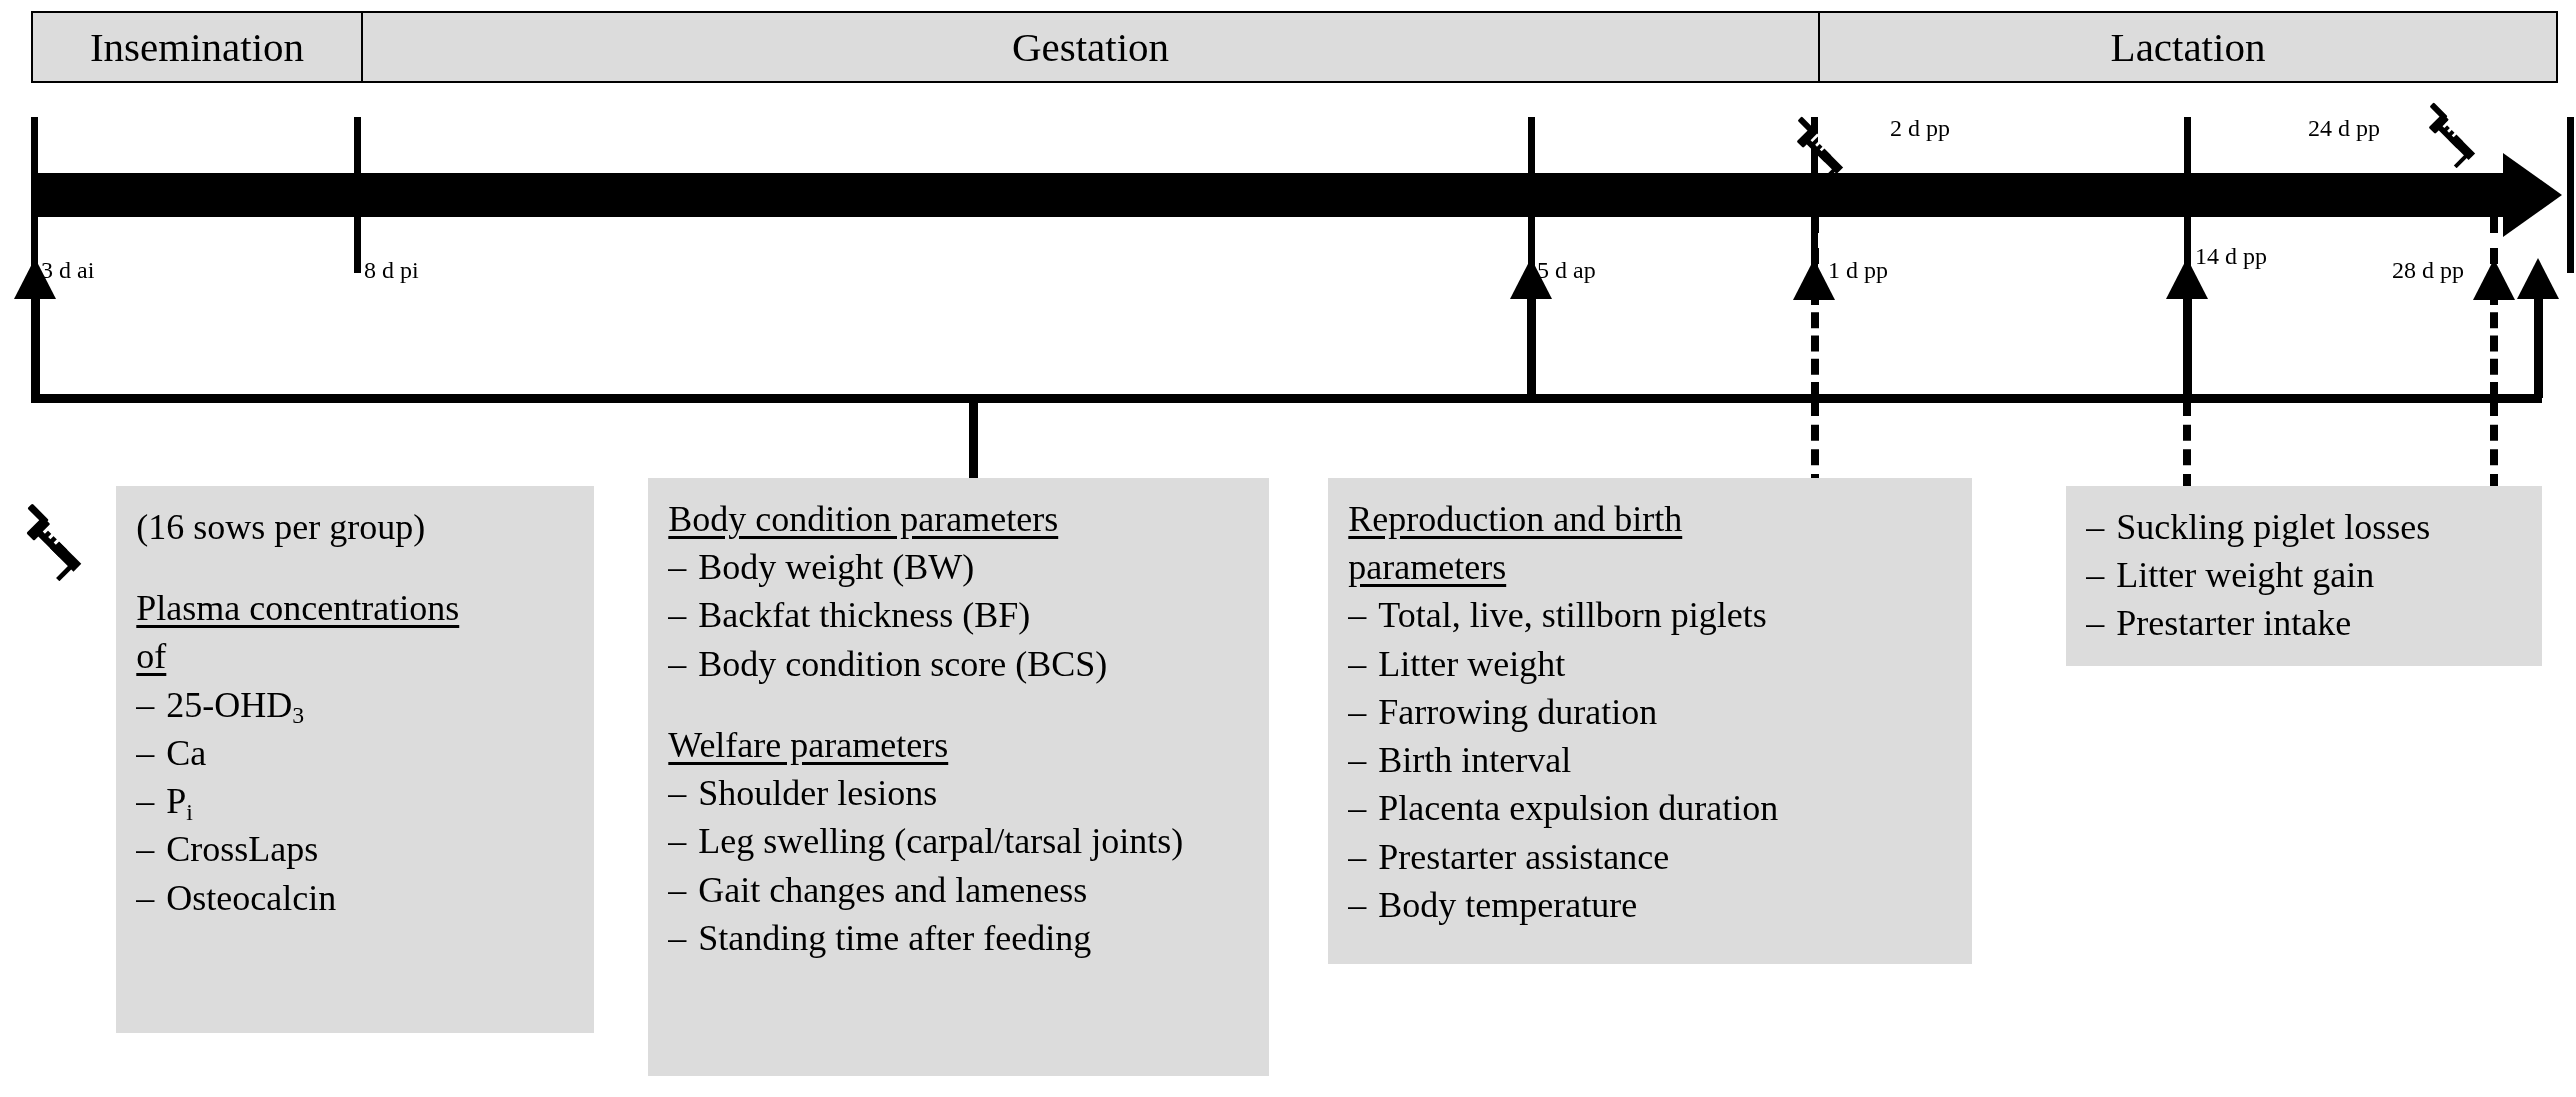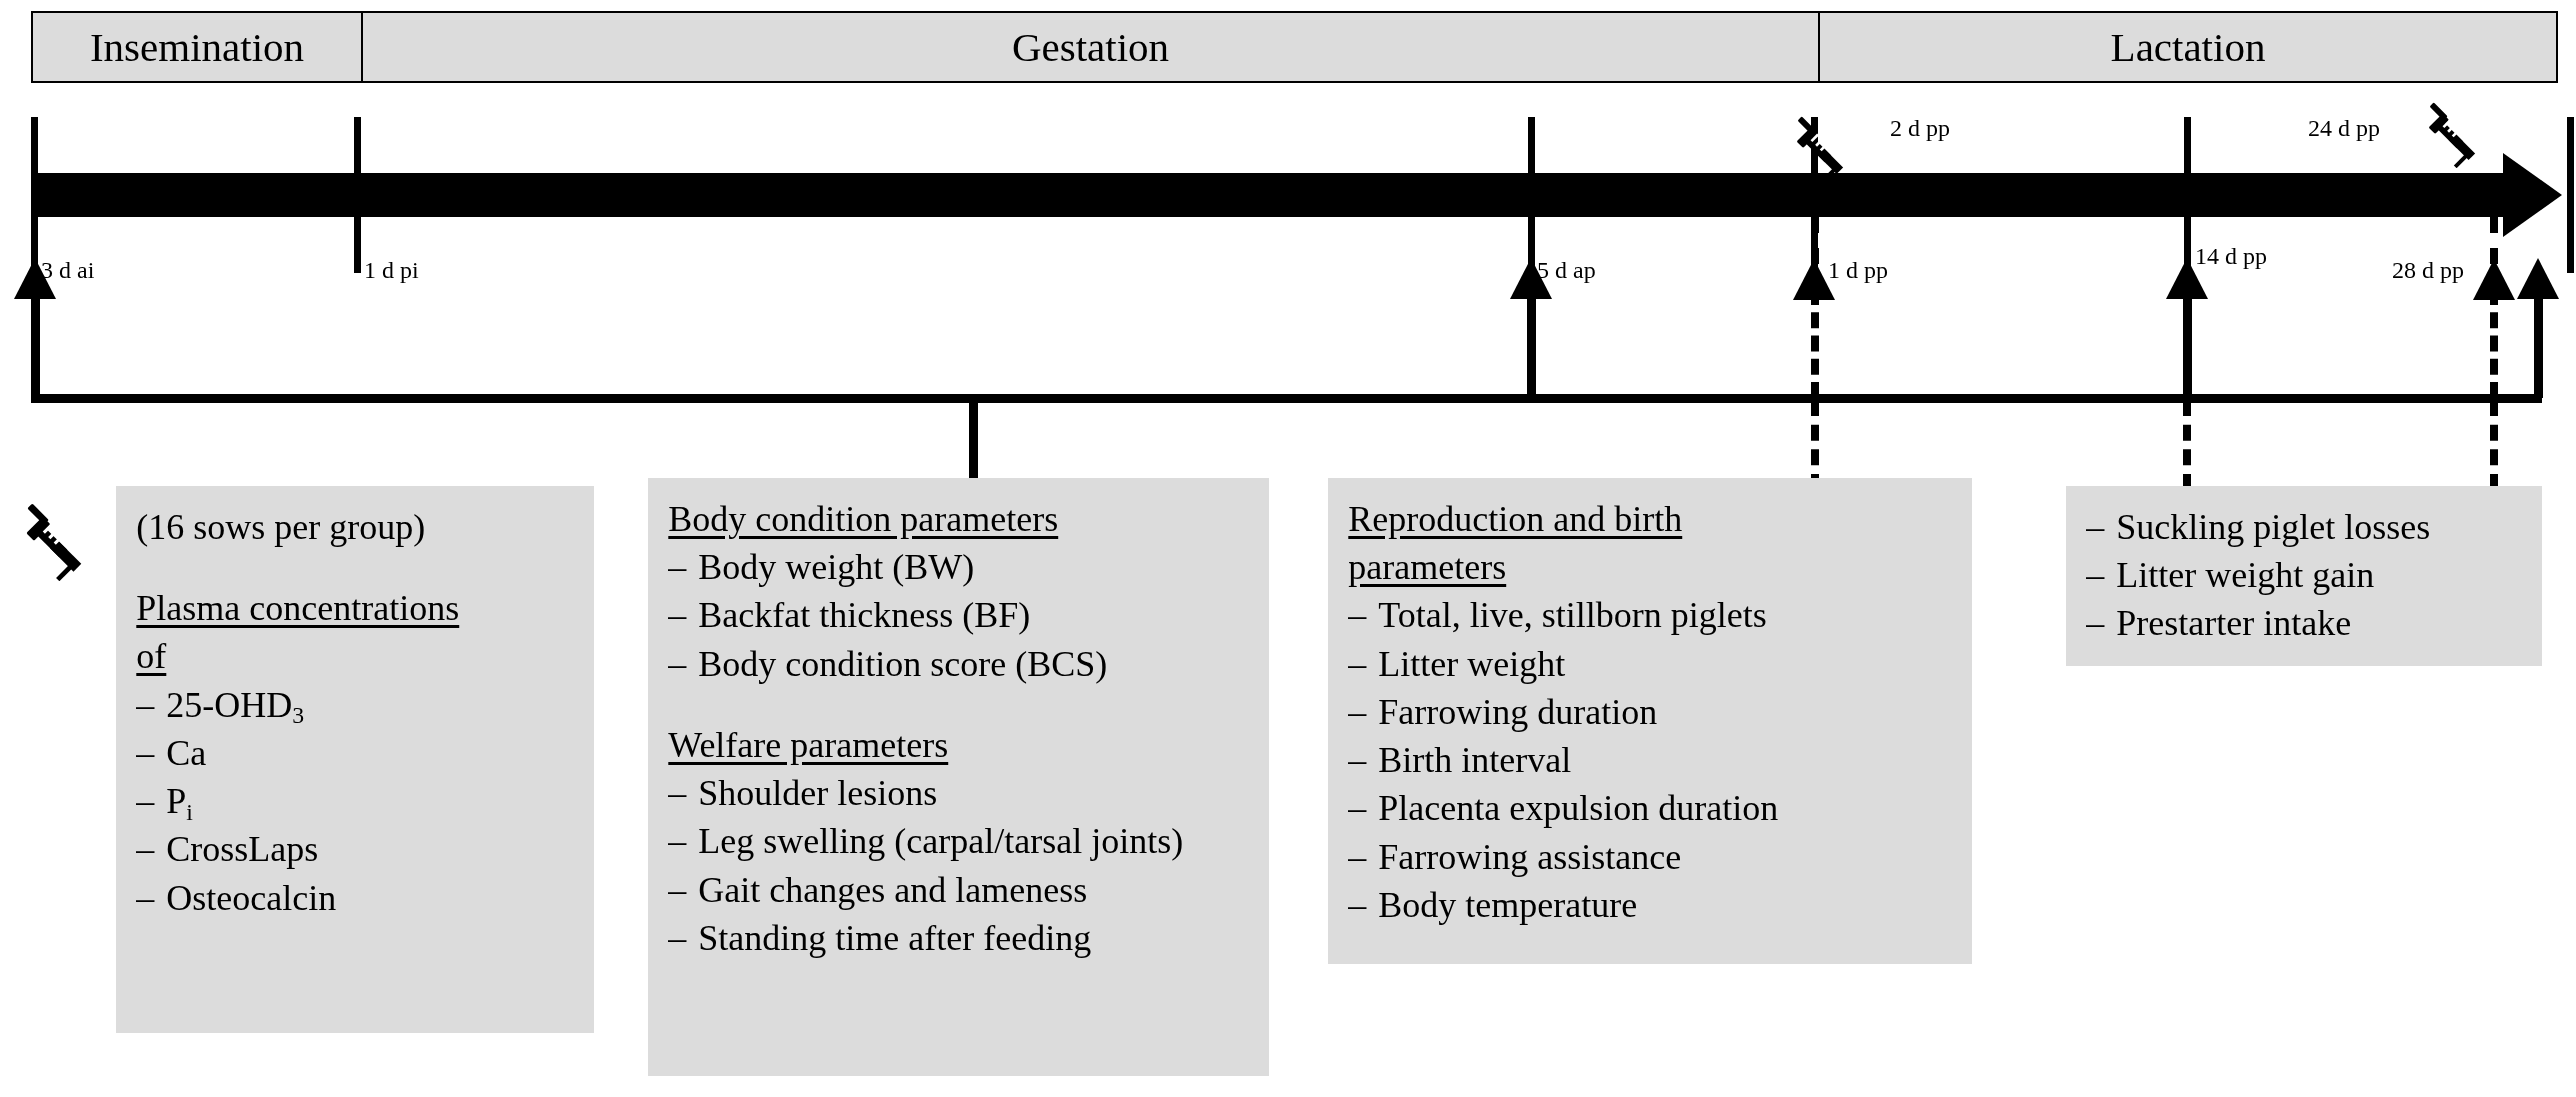--- a/index.html
+++ b/index.html
@@ -145,21 +145,21 @@
   <div id="ticks">
       <div class="tick" style="left: 30.5px; top: 117px; height: 156px;"></div>
       <div class="tick" style="left: 354px; top: 117px; height: 156px;"></div>
       <div class="tick" style="left: 1528px; top: 117px; height: 156px;"></div>
       <div class="tick" style="left: 1811px; top: 117px; height: 156px;"></div>
       <div class="tick" style="left: 2184px; top: 117px; height: 156px;"></div>
       <div class="tick" style="left: 2567px; top: 117px; height: 156px;"></div>
     </div>
   <div id="tl-labels">
       <div class="tl-label" style="left: 41px; top: 258px;">3 d ai</div>
-      <div class="tl-label" style="left: 364px; top: 258px;">1 d pi</div>
+      <div class="tl-label" style="left: 364px; top: 258px;">8 d pi</div>
       <div class="tl-label" style="left: 1537px; top: 258px;">5 d ap</div>
       <div class="tl-label" style="left: 1828px; top: 258px;">1 d pp</div>
       <div class="tl-label" style="left: 2195px; top: 244px;">14 d pp</div>
       <div class="tl-label" style="left: 2392px; top: 258px;">28 d pp</div>
       <div class="tl-label" style="left: 1890px; top: 116px;">2 d pp</div>
       <div class="tl-label" style="left: 2308px; top: 116px;">24 d pp</div>
     </div>
   <div id="syringes">
       <div class="syringe" style="left: 1793px; top: 116px;">
         <svg viewBox="0 0 100 100" style="transform:rotate(0deg)">
@@ -311,21 +311,21 @@
         <div class="li">
           <span class="dash">–</span>
           <span class="txt">Birth interval</span>
         </div>
         <div class="li">
           <span class="dash">–</span>
           <span class="txt">Placenta expulsion duration</span>
         </div>
         <div class="li">
           <span class="dash">–</span>
-          <span class="txt">Farrowing assistance</span>
+          <span class="txt">Prestarter assistance</span>
         </div>
         <div class="li">
           <span class="dash">–</span>
           <span class="txt">Body temperature</span>
         </div>
       </div>
       <div class="info-box" style="left: 2066px; top: 486px; width: 476px; height: 180px;">
         <div class="li">
           <span class="dash">–</span>
           <span class="txt">Suckling piglet losses</span>

